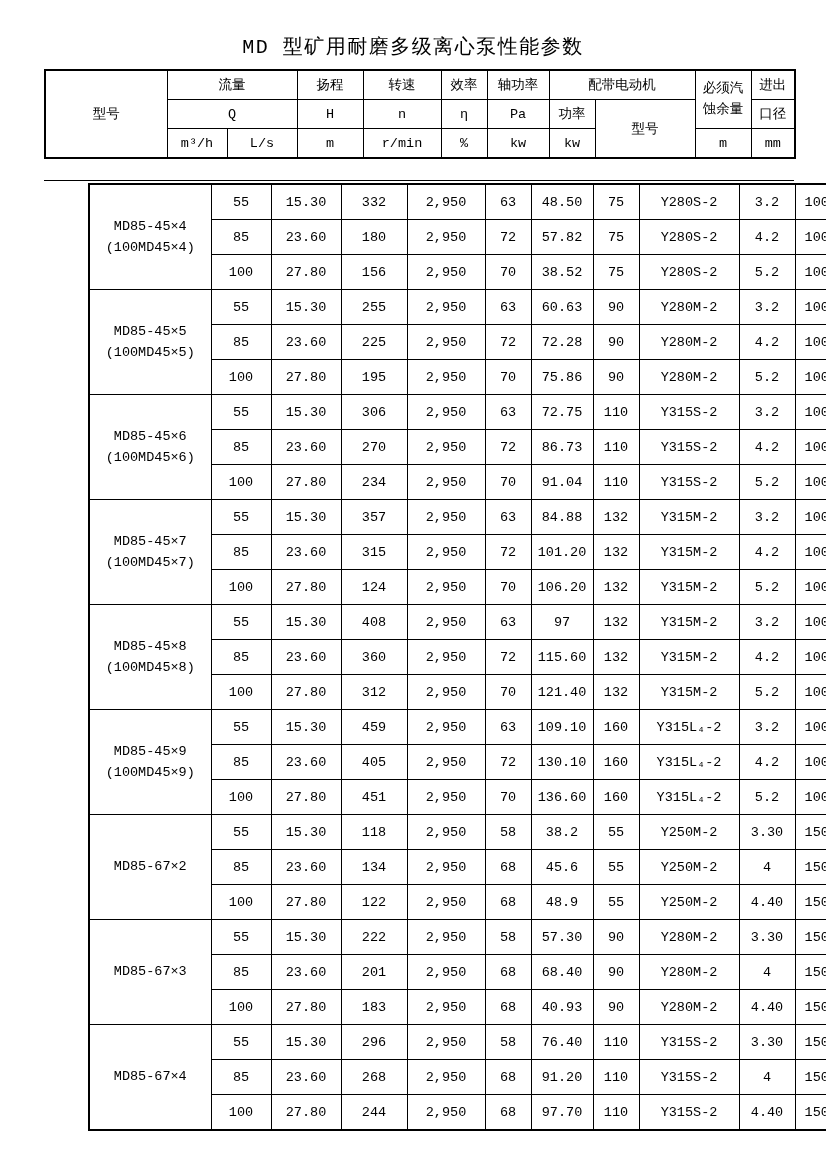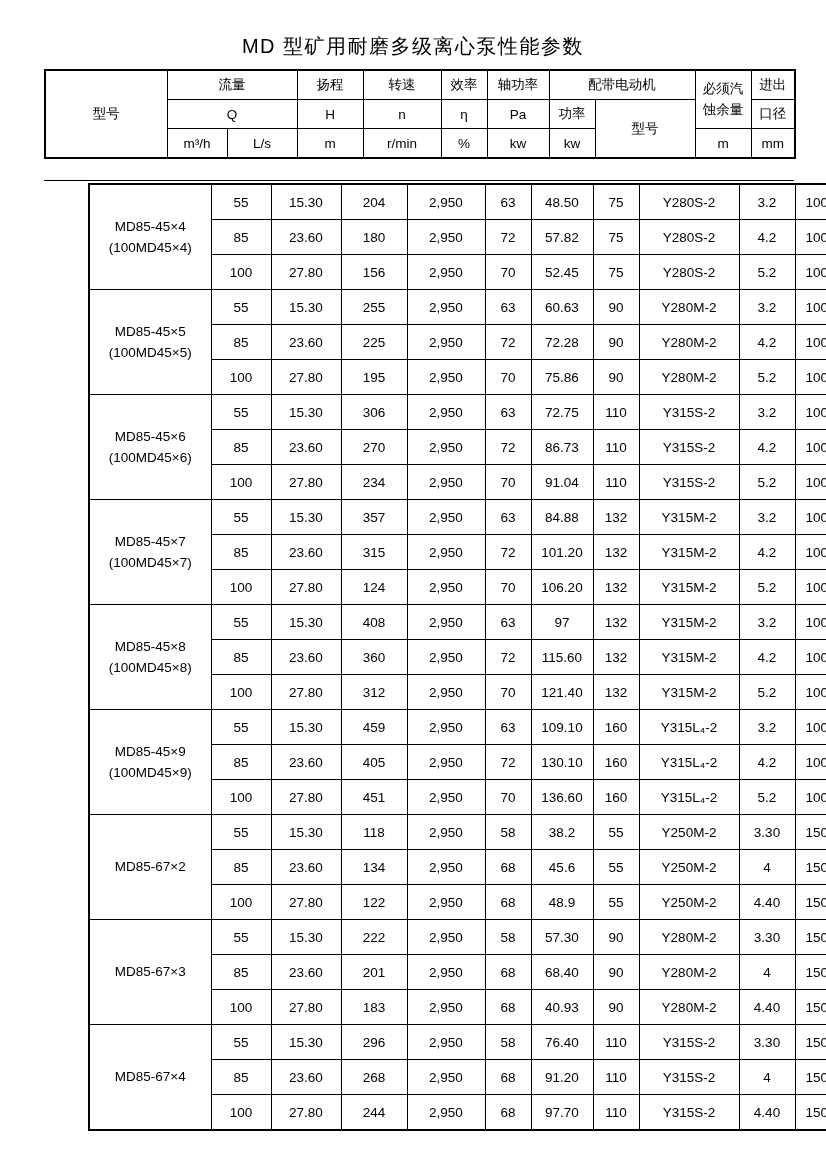--- a/index.html
+++ b/index.html
@@ -1,18 +1,18 @@
 <!DOCTYPE html>
 <html><head>
 <meta charset="utf-8">
 <style>
   html,body { margin:0; padding:0; background:#fff; }
   .page {
     width:826px; height:1165px; background:#ffffff; color:#000;
-    font-family:Liberation Sans, sans-serif;
+    font-family:Liberation Mono, monospace;
     overflow:hidden; position:relative;
   }
   .title {
     text-align:center; padding-top:33px; font-size:20px;
     letter-spacing:1.5px; white-space:nowrap;
   }
   table.tbl {
     border-collapse:collapse; table-layout:fixed;
     margin-left:44px; width:750px;
   }
@@ -108,21 +108,21 @@
           <col style="width:44px">
       </colgroup>
       <tbody id="body-tbody">
           <tr>
             <td rowspan="3" class="model-cell">
               <div>MD85-45×4</div>
               <div>(100MD45×4)</div>
             </td>
             <td>55</td>
             <td>15.30</td>
-            <td>204</td>
+            <td>332</td>
             <td>2,950</td>
             <td>63</td>
             <td>48.50</td>
             <td>75</td>
             <td>Y280S-2</td>
             <td>3.2</td>
             <td>100</td>
           </tr>
           <tr>
             <td>85</td>
@@ -135,21 +135,21 @@
             <td>Y280S-2</td>
             <td>4.2</td>
             <td>100</td>
           </tr>
           <tr>
             <td>100</td>
             <td>27.80</td>
             <td>156</td>
             <td>2,950</td>
             <td>70</td>
-            <td>52.45</td>
+            <td>38.52</td>
             <td>75</td>
             <td>Y280S-2</td>
             <td>5.2</td>
             <td>100</td>
           </tr>
           <tr>
             <td rowspan="3" class="model-cell">
               <div>MD85-45×5</div>
               <div>(100MD45×5)</div>
             </td>

